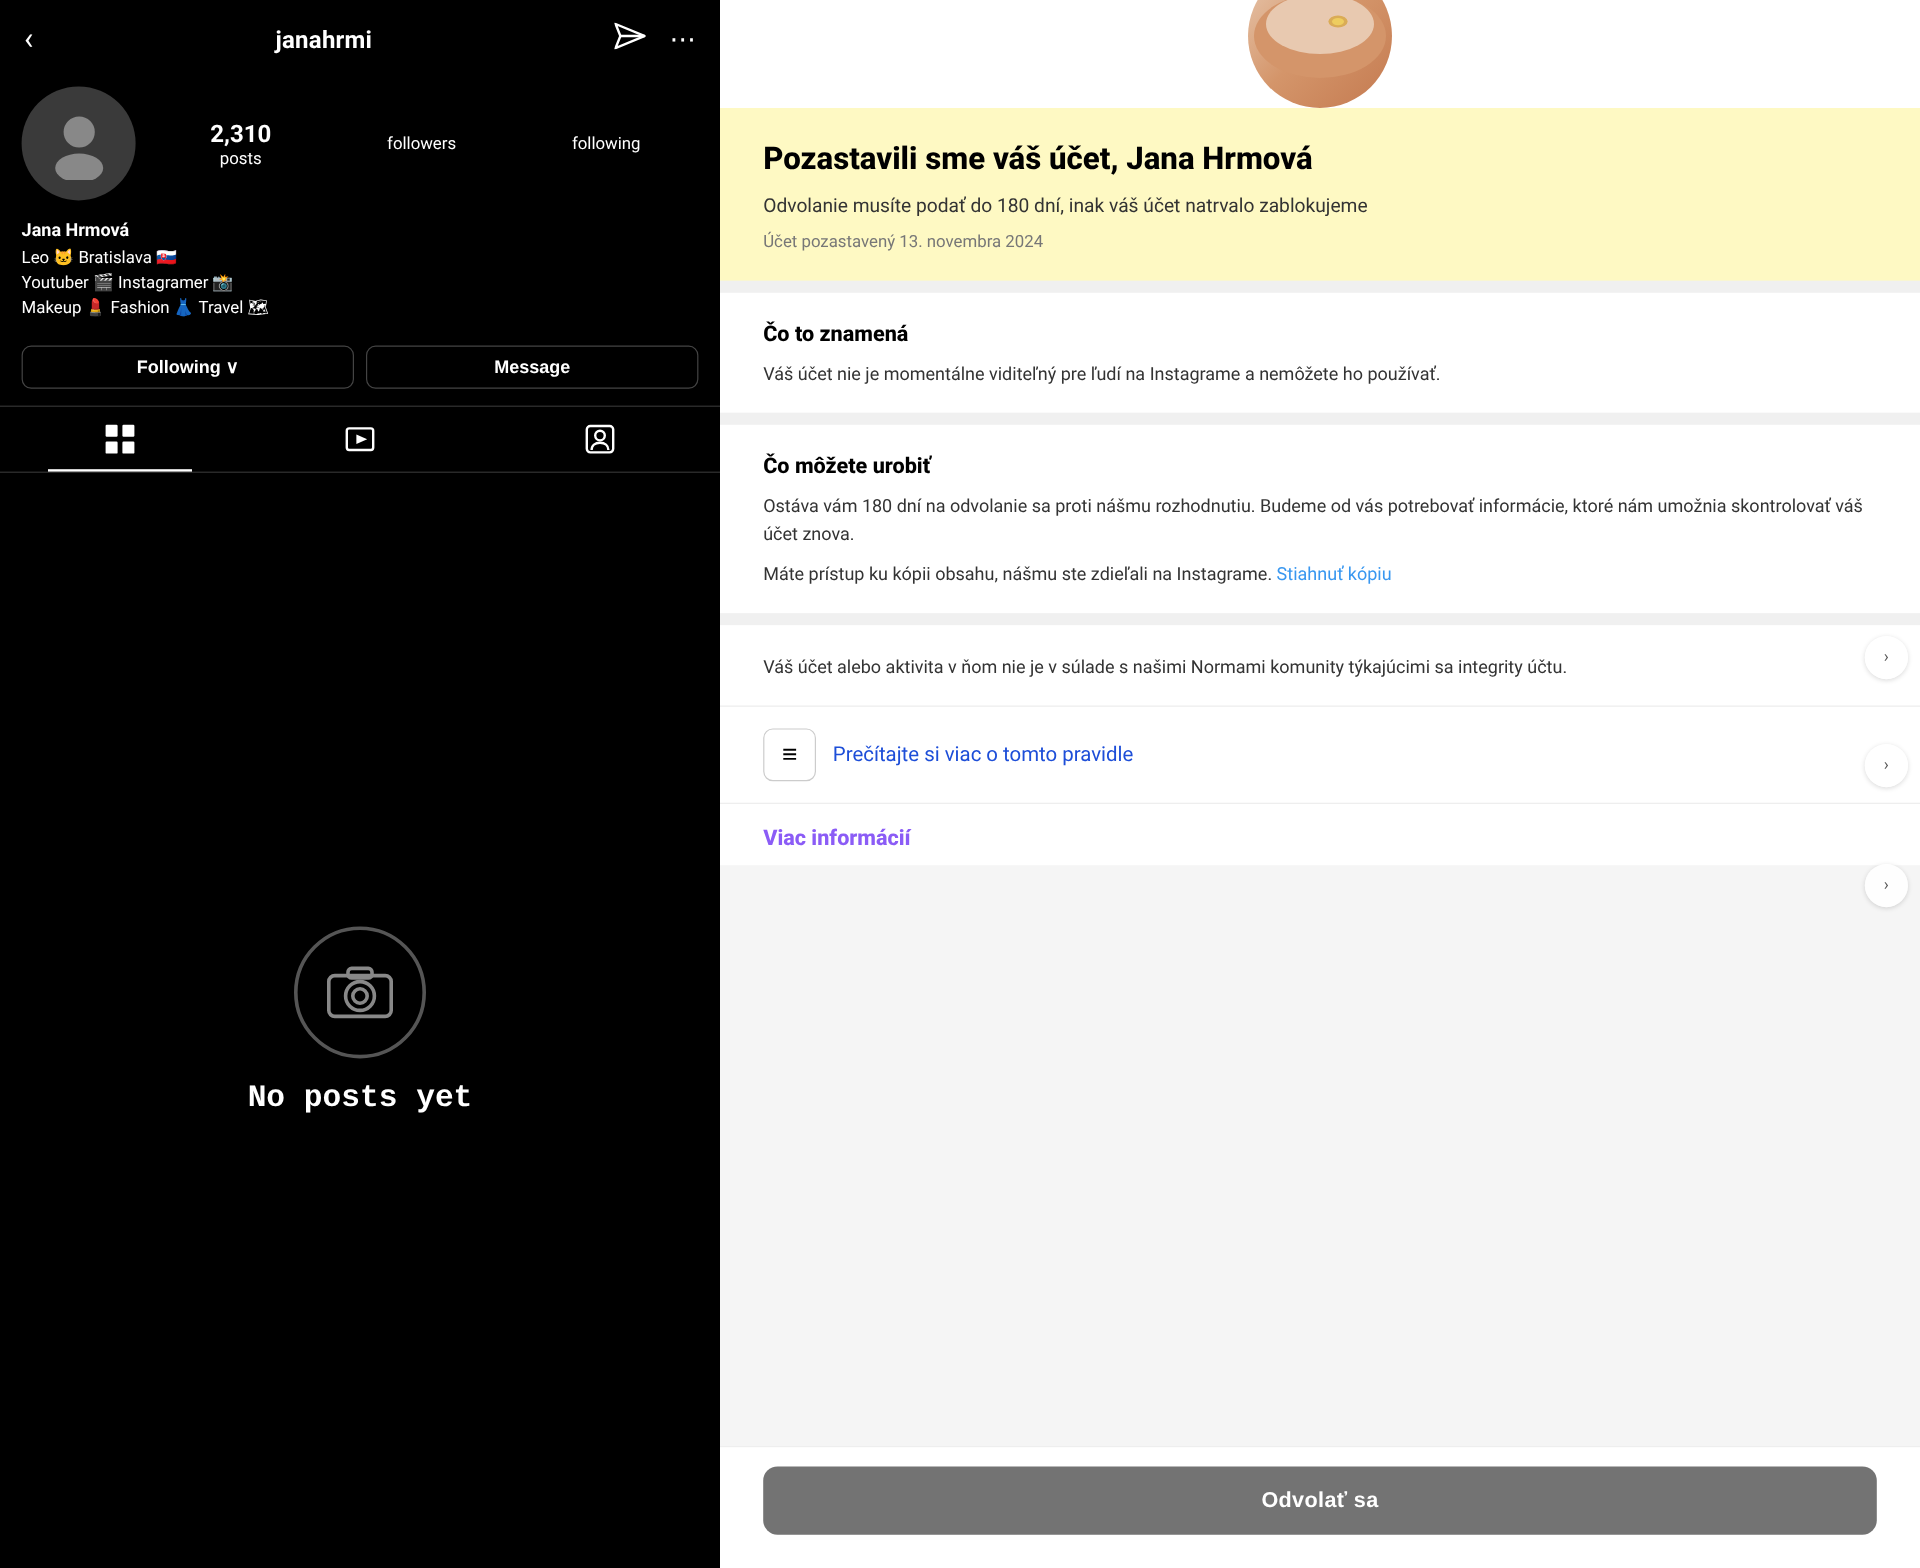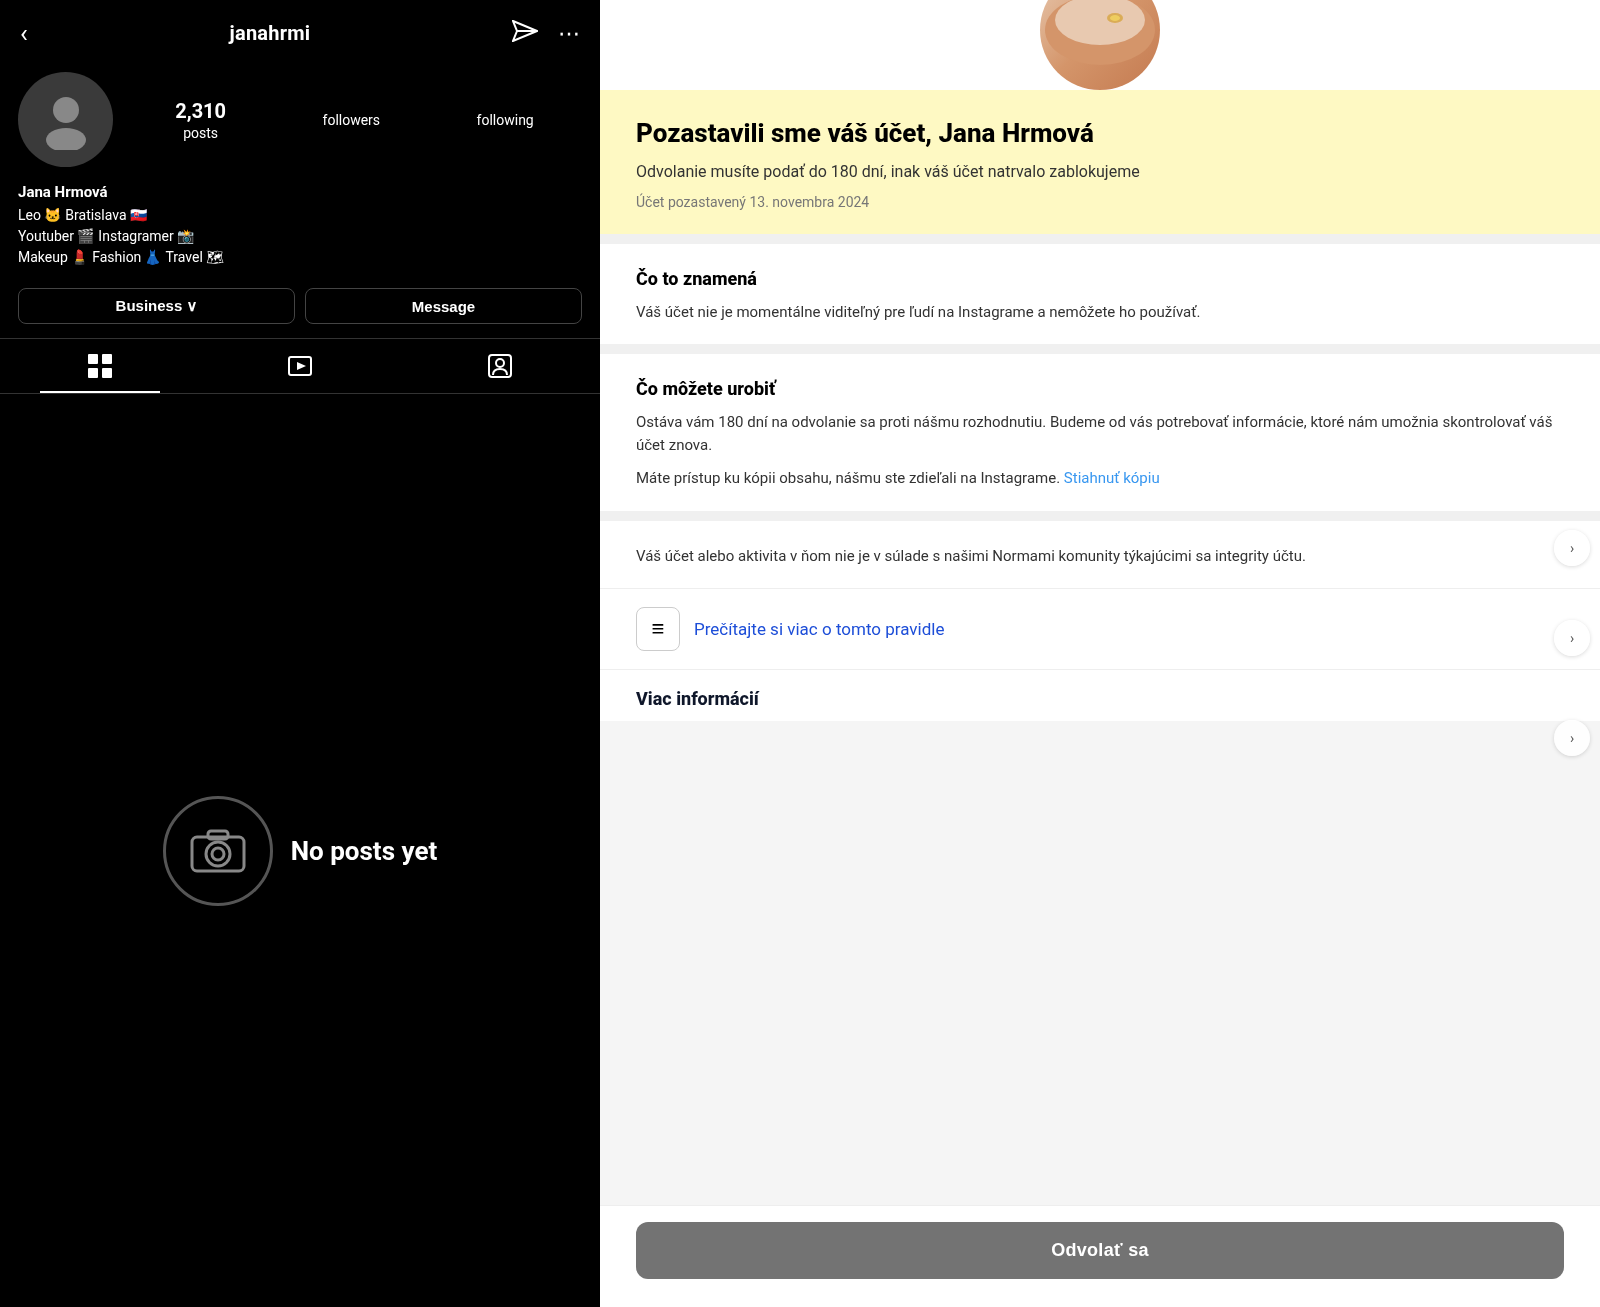--- a/index.html
+++ b/index.html
@@ -157,24 +157,25 @@
       left: 20%;
       width: 60%;
       height: 2px;
       background: #fff;
     }
 
     
     .ig-empty-posts {
       flex: 1;
       display: flex;
-      flex-direction: row;
+      flex-direction: column;
       align-items: center;
       justify-content: center;
       gap: 18px;
+      font-family: Liberation Mono, monospace;
     }
     .ig-camera-circle {
       width: 110px;
       height: 110px;
       border-radius: 50%;
       border: 3px solid #555;
       display: flex;
       align-items: center;
       justify-content: center;
     }
@@ -301,21 +302,21 @@
 
     
     .more-info-row {
       padding: 18px 36px 12px;
       background: #fff;
       border-top: 1px solid #eee;
     }
     .more-info-heading {
       font-size: 18px;
       font-weight: 800;
-      color: #0f172a;
+      color: #8b5cf6;
     }
 
     
     .bottom-cta {
       position: absolute;
       bottom: 0;
       left: 0;
       right: 0;
       background: #fff;
       padding: 16px 36px 28px;
@@ -399,21 +400,21 @@
   <div class="ig-bio">
     <div class="ig-bio-name">Jana Hrmová</div>
     <div class="ig-bio-text">
       <div>Leo 🐱 Bratislava 🇸🇰</div>
       <div>Youtuber 🎬 Instagramer 📸</div>
       <div>Makeup 💄 Fashion 👗 Travel 🗺</div>
     </div>
   </div>
 
   <div class="ig-action-buttons">
-    <button class="ig-btn ig-btn-following">Business ∨</button>
+    <button class="ig-btn ig-btn-following">Following ∨</button>
     <button class="ig-btn">Message</button>
   </div>
 
   <div class="ig-tabs">
     <div class="ig-tab active">
 
       <svg width="26" height="26" viewBox="0 0 26 26" fill="white">
         <rect x="1" y="1" width="10" height="10" rx="1"></rect>
         <rect x="15" y="1" width="10" height="10" rx="1"></rect>
         <rect x="1" y="15" width="10" height="10" rx="1"></rect>

